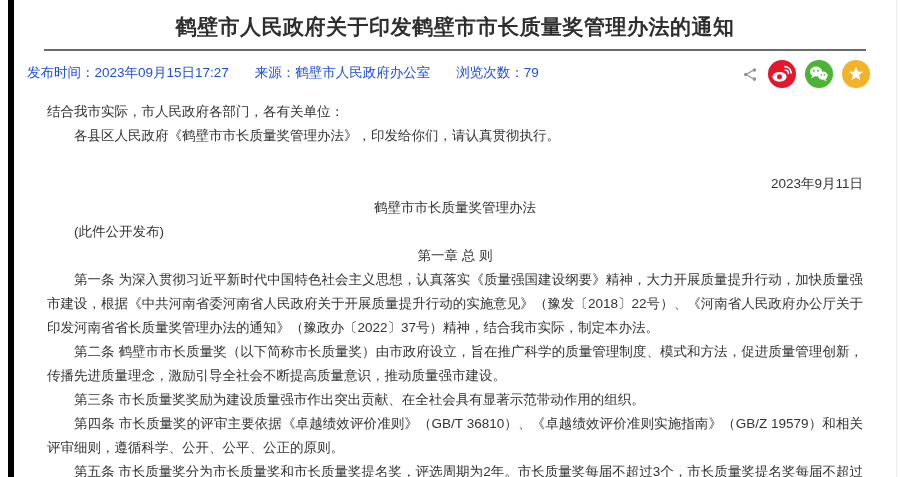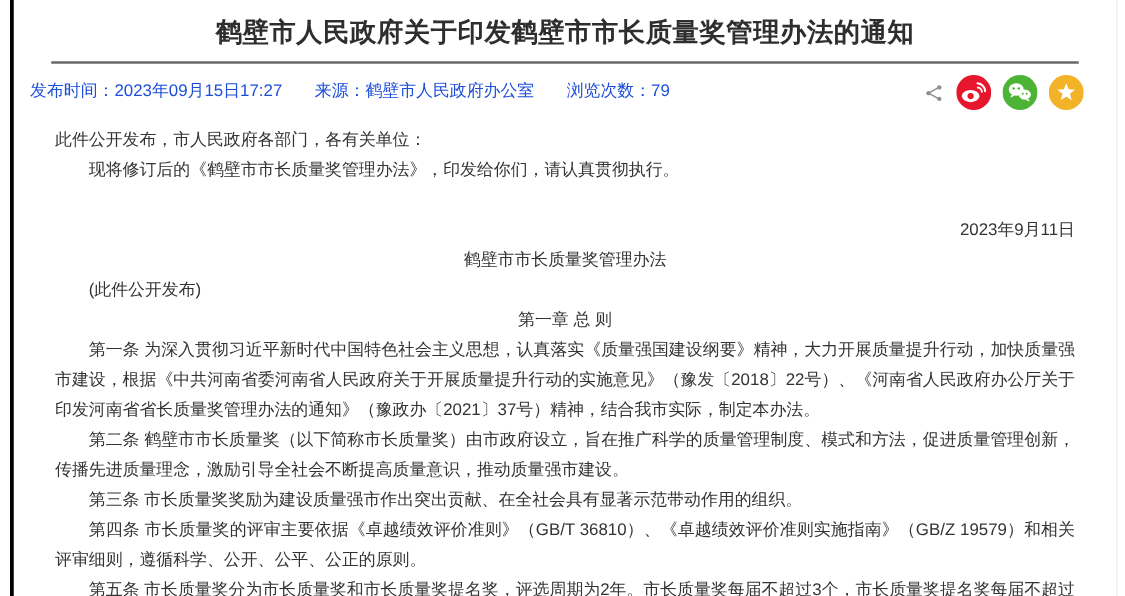--- a/index.html
+++ b/index.html
@@ -7,21 +7,21 @@
     width: 900px; height: 477px;
     background: #ffffff;
     overflow: hidden;
     font-family: "Liberation Sans", "DejaVu Sans", sans-serif;
   }
   .panel {
     position: absolute;
     left: 8px; top: 0; bottom: 0;
     width: 882px;
     background: #ffffff;
-    border-left: 3px solid #000000;
+    border-left: 6px solid #000000;
     border-right: 1px solid #ededed;
   }
   .title-section { padding-top: 12px; }
   .page-title {
     margin: 0;
     text-align: center;
     font-size: 21px;
     line-height: 29px;
     font-weight: 700;
     color: #2e2e2e;
@@ -116,28 +116,28 @@
       <span class="share-btn">
         <svg width="28" height="28" viewBox="0 0 28 28">
           <circle cx="14" cy="14" r="14" fill="#f2b328"></circle>
           <path d="M14 6.5 L15.9 11.4 L21.1 11.7 L17 15 L18.4 20.1 L14 17.2 L9.6 20.1 L11 15 L6.9 11.7 L12.1 11.4 Z" fill="#ffffff"></path>
         </svg>
       </span>
     </div>
   </div>
 
   <div class="doc-body">
-    <p class="para">此件公开发布，市人民政府各部门，各有关单位：</p>
-    <p class="para indent">现将修订后的《鹤壁市市长质量奖管理办法》，印发给你们，请认真贯彻执行。</p>
+    <p class="para">结合我市实际，市人民政府各部门，各有关单位：</p>
+    <p class="para indent">各县区人民政府《鹤壁市市长质量奖管理办法》，印发给你们，请认真贯彻执行。</p>
     <p class="para right">2023年9月11日</p>
     <p class="para center">鹤壁市市长质量奖管理办法</p>
     <p class="para indent">(此件公开发布)</p>
     <p class="para center">第一章 总 则</p>
     <div>
-        <p class="para indent">第一条 为深入贯彻习近平新时代中国特色社会主义思想，认真落实《质量强国建设纲要》精神，大力开展质量提升行动，加快质量强市建设，根据《中共河南省委河南省人民政府关于开展质量提升行动的实施意见》（豫发〔2018〕22号）、《河南省人民政府办公厅关于印发河南省省长质量奖管理办法的通知》（豫政办〔2021〕37号）精神，结合我市实际，制定本办法。</p>
+        <p class="para indent">第一条 为深入贯彻习近平新时代中国特色社会主义思想，认真落实《质量强国建设纲要》精神，大力开展质量提升行动，加快质量强市建设，根据《中共河南省委河南省人民政府关于开展质量提升行动的实施意见》（豫发〔2018〕22号）、《河南省人民政府办公厅关于印发河南省省长质量奖管理办法的通知》（豫政办〔2022〕37号）精神，结合我市实际，制定本办法。</p>
         <p class="para indent">第二条 鹤壁市市长质量奖（以下简称市长质量奖）由市政府设立，旨在推广科学的质量管理制度、模式和方法，促进质量管理创新，传播先进质量理念，激励引导全社会不断提高质量意识，推动质量强市建设。</p>
         <p class="para indent">第三条 市长质量奖奖励为建设质量强市作出突出贡献、在全社会具有显著示范带动作用的组织。</p>
         <p class="para indent">第四条 市长质量奖的评审主要依据《卓越绩效评价准则》（GB/T 36810）、《卓越绩效评价准则实施指南》（GB/Z 19579）和相关评审细则，遵循科学、公开、公平、公正的原则。</p>
         <p class="para indent">第五条 市长质量奖分为市长质量奖和市长质量奖提名奖，评选周期为2年。市长质量奖每届不超过3个，市长质量奖提名奖每届不超过6个。</p>
       </div>
   </div>
 
 </div>
 
 </body></html>

